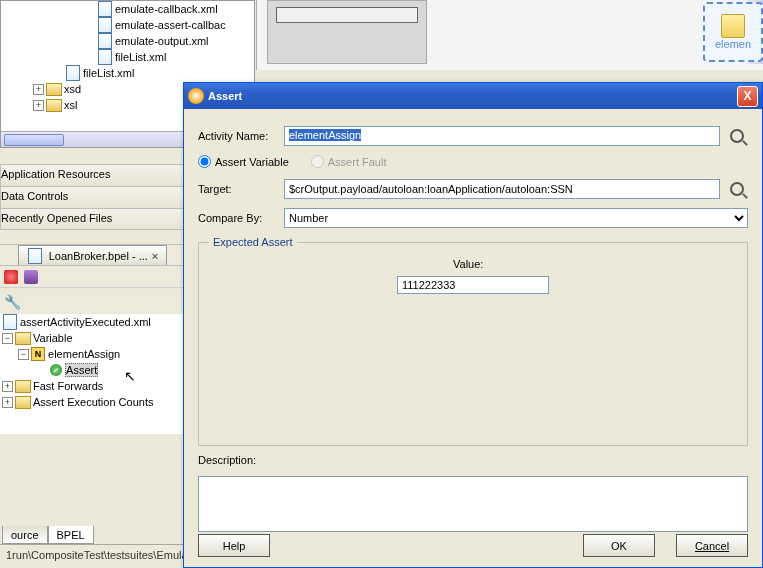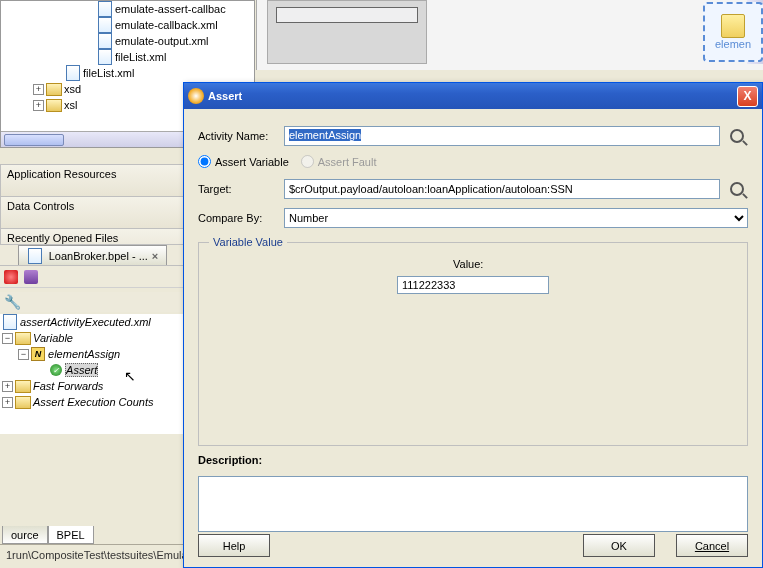--- a/index.html
+++ b/index.html
@@ -13,37 +13,37 @@
 .tree-toggle { width: 11px; height: 11px; border: 1px solid #8b8b8b; background: #fff; display: inline-flex; align-items: center; justify-content: center; font-size: 9px; line-height: 9px; color: #333; margin-right: 2px; }
 .file-icon { width: 16px; height: 16px; display: inline-flex; align-items: center; justify-content: center; margin-right: 2px; }
 .xml-icon::before { content: ""; display: block; width: 12px; height: 14px; background: linear-gradient(#fff,#e0f0ff); border: 1px solid #4a7bb5; }
 .folder-icon::before { content: ""; display: block; width: 14px; height: 11px; background: linear-gradient(#fff2b8,#e8c860); border: 1px solid #b89020; }
 .tree-row.sel .lbl { background: #c8d8ec; }
 
 .scrollbar-h { position: absolute; left: 0; bottom: 0; height: 16px; width: 100%; background: linear-gradient(#e8e8f8,#d0d0e8); border-top: 1px solid #aaa; }
 .scrollbar-h .thumb { position: absolute; left: 3px; top: 2px; width: 60px; height: 12px; background: linear-gradient(#d8e0ff,#b0c0f0); border: 1px solid #7a8ab8; border-radius: 2px; }
 
 .accordion { position: absolute; left: 0; top: 164px; width: 185px; }
-.acc-item { background: linear-gradient(#f4f2e8,#e8e4d4); border: 1px solid #bfbfbf; border-bottom: none; padding: 2px 6px; height: 32px; line-height: 14px; }
+.acc-item { background: linear-gradient(#f4f2e8,#e8e4d4); border: 1px solid #bfbfbf; border-bottom: none; padding: 2px 0; height: 22px; line-height: 14px; }
 .acc-item:last-child { border-bottom: 1px solid #bfbfbf; }
 
 .tab-bar { position: absolute; left: 0; top: 244px; width: 185px; height: 22px; background: #edeadb; border-top: 1px solid #bfbfbf; border-bottom: 1px solid #bfbfbf; display: flex; align-items: center; flex-direction: column; }
 .tab { padding: 3px 8px; border: 1px solid #9a9a9a; background: linear-gradient(#fefefe,#e0e0d0); border-bottom: none; display: flex; align-items: center; gap: 4px; height: 20px; }
 .tab .close-x { color: #666; font-weight: bold; }
 .tab-thumb { padding: 3px 4px; height: 20px; display: flex; align-items: center; gap: 2px; border: 1px solid transparent; }
 
 .toolbar { position: absolute; left: 0; top: 266px; width: 185px; height: 22px; background: #edeadb; display: flex; align-items: center; padding: 0 4px; gap: 6px; border-bottom: 1px solid #d0d0d0; }
 .tb-icon { width: 14px; height: 14px; }
 .tb-red { background: radial-gradient(#ff8080,#d01010); border-radius: 2px; }
 .tb-disk { background: linear-gradient(#b080d0,#7040a0); border-radius: 2px; }
 
 .wrench-bar { position: absolute; left: 0; top: 292px; width: 185px; height: 20px; background: #edeadb; padding: 2px 4px; }
 .wrench { color: #1060c0; font-size: 14px; }
 
-.rules-tree { position: absolute; left: 0; top: 314px; width: 185px; height: 120px; background: #fff; font-style: italic; }
+.rules-tree { position: absolute; left: 0; top: 314px; width: 185px; height: 120px; background: #fff; }
 .rules-tree .tree-row { padding-left: 2px; }
 .rules-tree .sel .lbl { background: #d8d8d8; border: 1px dotted #666; }
 
 .fastfwd-icon::before, .counts-icon::before { content: ""; display: block; width: 14px; height: 11px; background: linear-gradient(#fff2b8,#e8c860); border: 1px solid #b89020; }
 .n-icon { width: 14px; height: 14px; background: #f8d860; border: 1px solid #a88020; display: inline-flex; align-items: center; justify-content: center; font-weight: bold; font-size: 9px; }
 .check-icon { width: 12px; height: 12px; background: radial-gradient(#80e080,#208020); border-radius: 50%; display: inline-flex; align-items: center; justify-content: center; color: #fff; font-size: 8px; }
 
 .cursor { position: absolute; left: 124px; top: 368px; font-size: 14px; color: #000; }
 
 .bottom-tabs { position: absolute; left: 0; bottom: 24px; height: 22px; display: flex; align-items: flex-end; padding-left: 2px; }
@@ -65,40 +65,40 @@
 .dlg-body { padding: 16px 14px 8px 14px; }
 .form-row { display: flex; align-items: center; margin-bottom: 8px; gap: 6px; }
 .form-label { width: 80px; text-align: left; }
 .text-input { flex: 1; height: 20px; border: 1px solid #7f9db9; padding: 2px 4px; background: #fff; font-size: 11px; }
 .text-input.sel-text { background: #fff; }
 .text-input .selection { background: #316ac5; color: #fff; padding: 0 0; }
 .browse-btn { width: 22px; height: 22px; display: flex; align-items: center; justify-content: center; }
 .magnifier { width: 14px; height: 14px; border: 2px solid #555; border-radius: 50%; position: relative; }
 .magnifier::after { content: ""; position: absolute; width: 6px; height: 2px; background: #555; transform: rotate(45deg); left: 10px; top: 11px; }
 
-.radio-row { display: flex; align-items: center; gap: 12px; margin: 2px 0 10px 0; }
+.radio-row { display: flex; align-items: center; gap: 22px; margin: 2px 0 10px 0; }
 .radio { display: flex; align-items: center; gap: 4px; }
 .radio input { margin: 0; }
 .radio.disabled { color: #9a9a9a; }
 
 select.combo { flex: 1; height: 20px; border: 1px solid #7f9db9; background: #fff; font-size: 11px; }
 
 fieldset.expected { border: 1px solid #bfbfbf; padding: 10px 10px 12px 10px; margin-top: 4px; height: 210px; position: relative; }
 fieldset.expected legend { color: #1a3d8f; padding: 0 4px; }
 fieldset.expected .form-row { margin-bottom: 0; flex-direction: column; }
 
 .desc-area { width: 100%; height: 56px; border: 1px solid #7f9db9; background: #fff; resize: none; font-size: 11px; padding: 2px 4px; }
 
 .dlg-buttons { position: absolute; bottom: 10px; left: 14px; right: 14px; display: flex; align-items: center; }
 .dlg-buttons .spacer { flex: 1; }
 .btn { min-width: 72px; height: 23px; border: 1px solid #555; background: linear-gradient(#fefefe,#e0e0d0); border-radius: 0; padding: 0 10px; cursor: default; }
 .btn + .btn { margin-left: 21px; text-decoration: underline; }
 
 .desc-block { margin-top: 8px; }
-.desc-label { margin-bottom: 10px; display: block; font-weight: bold; }
+.desc-label { margin-bottom: 10px; display: block; }
 
 .canvas-bg { position: absolute; left: 256px; top: 0; width: 507px; height: 70px; background: #f4f4f4; border-left: 1px solid #aaa; }
 .canvas-inner { position: absolute; left: 10px; top: 0; width: 160px; height: 64px; background: #d8d8d8; border: 1px solid #aaa; }
 .thumb-outline { position: absolute; left: 8px; top: 6px; width: 142px; height: 16px; border: 1px solid #666; background: #efeff0; }
 
 .canvas-scroll-v { position: absolute; right: 0; top: 0; width: 16px; height: 64px; background: linear-gradient(90deg,#e8e8f8,#d0d0e8); }
 .canvas-scroll-v .vthumb { position: absolute; left: 2px; top: 18px; width: 12px; height: 24px; background: linear-gradient(90deg,#d8e0ff,#b0c0f0); border: 1px solid #7a8ab8; border-radius: 2px; }
 </style>
 </head>
 <body>
@@ -121,31 +121,31 @@
 
   <div class="project-tree">
     <div class="tree-row">
         <span class="tree-indent"></span>
         <span class="tree-indent"></span>
         <span class="tree-indent"></span>
         <span class="tree-indent"></span>
         <span class="tree-indent"></span>
         <span class="tree-indent"></span>
         <span class="file-icon xml-icon"></span>
+        <span class="lbl">emulate-callback.xml</span>
+      </div>
+    <div class="tree-row">
+        <span class="tree-indent"></span>
+        <span class="tree-indent"></span>
+        <span class="tree-indent"></span>
+        <span class="tree-indent"></span>
+        <span class="tree-indent"></span>
+        <span class="tree-indent"></span>
+        <span class="file-icon xml-icon"></span>
         <span class="lbl">emulate-assert-callbac</span>
-      </div>
-    <div class="tree-row">
-        <span class="tree-indent"></span>
-        <span class="tree-indent"></span>
-        <span class="tree-indent"></span>
-        <span class="tree-indent"></span>
-        <span class="tree-indent"></span>
-        <span class="tree-indent"></span>
-        <span class="file-icon xml-icon"></span>
-        <span class="lbl">emulate-callback.xml</span>
       </div>
     <div class="tree-row">
         <span class="tree-indent"></span>
         <span class="tree-indent"></span>
         <span class="tree-indent"></span>
         <span class="tree-indent"></span>
         <span class="tree-indent"></span>
         <span class="tree-indent"></span>
         <span class="file-icon xml-icon"></span>
         <span class="lbl">emulate-output.xml</span>
@@ -286,21 +286,21 @@
     </div>
 
     <div class="form-row">
       <label class="form-label">Compare By:</label>
       <select class="combo">
         <option>Number</option>
       </select>
     </div>
 
     <fieldset class="expected">
-      <legend>Variable Value</legend>
+      <legend>Expected Assert</legend>
       <div class="form-row">
         <label style="width:40px">Value:</label>
         <input class="text-input" value="111222333" style="">
       </div>
     </fieldset>
 
     <div class="desc-block">
       <label class="desc-label">Description:</label>
       <textarea class="desc-area" value="" style=""></textarea>
     </div>

